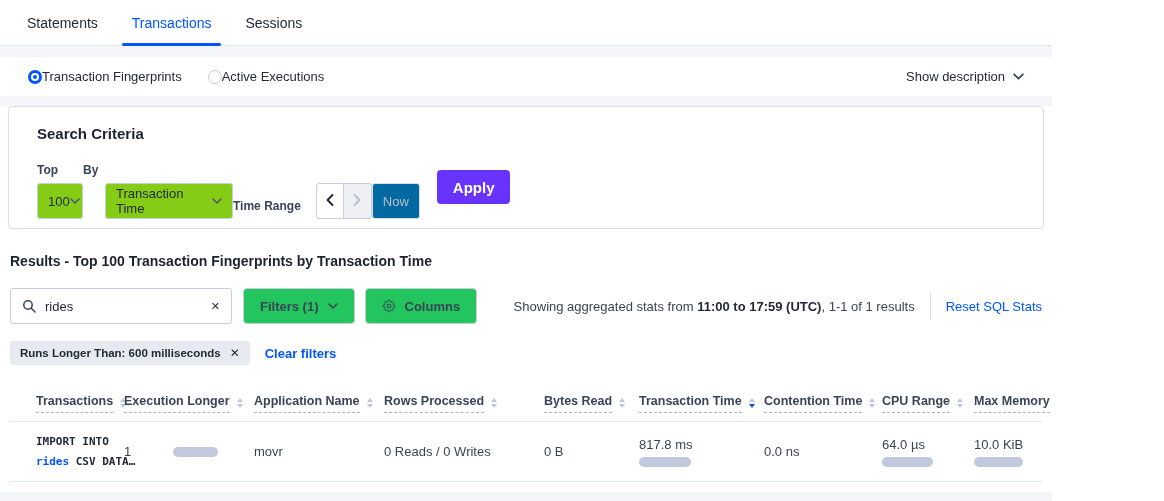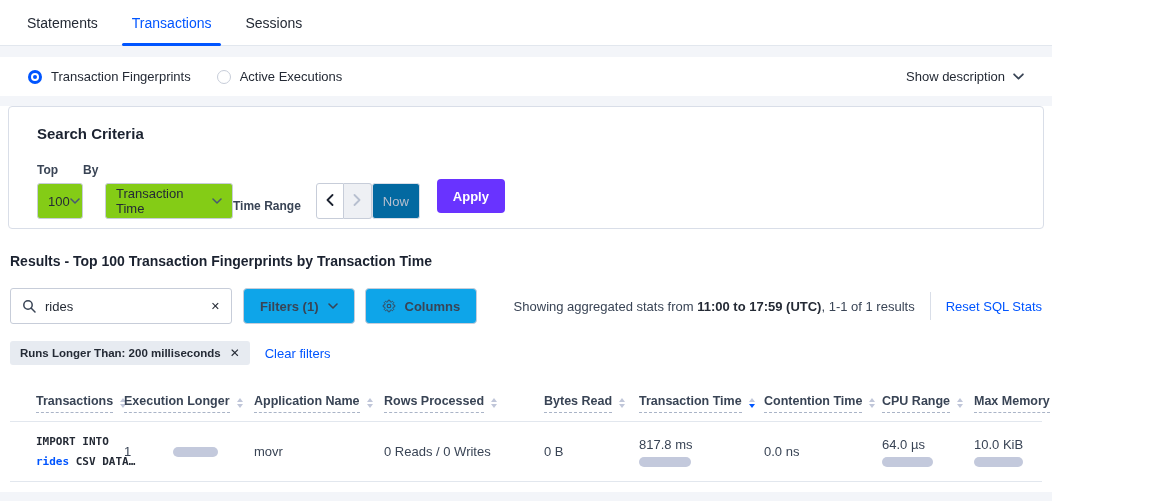--- a/index.html
+++ b/index.html
@@ -12,21 +12,21 @@
   .tab { padding:0 17px; display:flex; align-items:center; font-size:14px; color:#242a35; position:relative; cursor:pointer; }
   .tab.active { color:#0055ff; }
   .tab.active::after { content:""; position:absolute; left:7px; right:7px; bottom:-1px; height:3px; background:#0055ff; border-radius:2px; }
 
   .strip { height:11px; background:#f3f5f9; }
   .strip2 { height:10px; background:#f3f5f9; }
   .bottom-strip { position:absolute; left:0; right:0; bottom:0; height:9px; background:#f3f5f9; }
 
   
   .toggle-row { height:39px; background:#fff; display:flex; align-items:center; padding:0 28px; }
-  .radio-opt { display:flex; align-items:center; gap:9px; font-size:13px; color:#242a35; margin-right:26px; cursor:pointer; }
+  .radio-opt { display:flex; align-items:center; font-size:13px; color:#242a35; margin-right:26px; cursor:pointer; }
   .radio { width:14px; height:14px; border-radius:50%; position:relative; flex:0 0 auto; }
   .radio.on { background:#0055ff; }
   .radio.on::before { content:""; position:absolute; inset:3px; background:#fff; border-radius:50%; }
   .radio.on::after { content:""; position:absolute; inset:5px; background:#0055ff; border-radius:50%; }
   .radio.off { width:14px; height:14px; border:1px solid #c7cdd9; background:#fff; }
   .show-desc { margin-left:auto; display:flex; align-items:center; gap:8px; font-size:13px; color:#242a35; cursor:pointer; }
   .chev { color:#394455; display:inline-flex; }
 
   
   .criteria-card { margin:0 8px; height:123px; border:1px solid #d9dee8; border-radius:4px; background:#fff; padding:18px 28px; }
@@ -38,37 +38,37 @@
   .select .chev { margin-left:auto; color:#475872; }
   .sel-top { width:46px; }
   .sel-by { width:128px; margin-left:22px; }
   .sel-tr { width:227px; margin-left:15px; }
   .badge-6h { background:#e7ebf1; color:#475872; font-weight:bold; font-size:12px; padding:3px 7px; border-radius:3px; margin-right:10px; }
   .nav-group { display:flex; margin-left:15px; }
   .nav-btn { width:28px; height:36px; border:1px solid #c7cdd9; background:#fff; display:flex; align-items:center; justify-content:center; cursor:pointer; }
   .nav-prev { border-radius:3px 0 0 3px; color:#1b2230; }
   .nav-next { border-radius:0 3px 3px 0; border-left:none; background:#eef0f4; color:#b7bfcf; }
   .now-btn { height:36px; width:48px; border:1px solid #d9dee8; border-radius:3px; background:#0369a1; color:#b7bfcf; font-size:13px; font-family:inherit; cursor:default; }
-  .apply-btn { margin-left:17px; height:34px; padding:0 16px; border:none; border-radius:4px; background:#6933ff; color:#fff; font-size:13px; font-weight:bold; font-family:inherit; margin-bottom:6px; cursor:pointer; }
+  .apply-btn { margin-left:17px; height:34px; padding:0 16px; border:none; border-radius:4px; background:#6933ff; color:#fff; font-size:15px; font-weight:bold; font-family:inherit; margin-bottom:15px; cursor:pointer; }
 
   
   .results { padding:0 10px; }
   .r-heading { margin-top:24px; font-size:14px; font-weight:bold; color:#1b2230; }
   .controls-row { margin-top:19px; display:flex; align-items:center; }
   .searchbox { width:222px; height:36px; border:1px solid #c7cdd9; border-radius:3px; background:#fff; display:flex; align-items:center; padding:0 11px; gap:9px; }
   .searchbox input { border:none; outline:none; flex:1; min-width:0; font-size:13px; color:#242a35; font-family:inherit; background:transparent; }
   .clear-x { font-size:11px; color:#242a35; cursor:pointer; line-height:1; }
-  .btn { height:36px; border:1px solid #c7cdd9; border-radius:4px; background:#0ea5e9; font-weight:bold; font-size:13px; color:#394455; display:flex; align-items:center; gap:9px; padding:0 16px; font-family:inherit; cursor:pointer; }
+  .btn { height:36px; border:1px solid #c7cdd9; border-radius:4px; background:#22c55e; font-weight:bold; font-size:13px; color:#394455; display:flex; align-items:center; gap:9px; padding:0 16px; font-family:inherit; cursor:pointer; }
   .btn-filters { margin-left:11px; }
   .btn-columns { margin-left:10px; }
   .stats { margin-left:auto; font-size:13px; color:#394455; white-space:nowrap; }
   .stats b { color:#242a35; }
   .vdiv { width:1px; height:28px; background:#d9dee8; margin:0 15px; }
   .link { color:#0055ff; font-size:13px; text-decoration:none; cursor:pointer; white-space:nowrap; }
-  .link.bold { font-weight:normal; }
+  .link.bold { font-weight:bold; }
 
   .pill-row { margin-top:17px; display:flex; align-items:center; gap:15px; }
   .pill { background:#e7ebf1; border-radius:3px; height:24px; display:flex; align-items:center; padding:0 10px; font-size:11.5px; font-weight:bold; color:#242a35; gap:9px; }
   .pill .clear-x { font-size:12px; }
 
   
   table { margin-top:16px; width:100%; border-collapse:collapse; table-layout:fixed; }
   th { text-align:left; padding:10px 8px 8px 0; border-bottom:1px solid #e2e7ee; vertical-align:bottom; cursor:pointer; }
   th.first, td.first { padding-left:26px; }
   .th-inner { display:inline-flex; align-items:flex-end; gap:7px; }
@@ -204,21 +204,21 @@
       </button>
       <div class="stats">
         <span>Showing aggregated stats from </span><b>11:00 to 17:59 (UTC)</b><span>, 1-1 of 1 results</span>
       </div>
       <div class="vdiv"></div>
       <a class="link">Reset SQL Stats</a>
     </div>
 
     <div class="pill-row">
       <div class="pill">
-        <span>Runs Longer Than: 200 milliseconds</span>
+        <span>Runs Longer Than: 600 milliseconds</span>
         <span class="clear-x">✕</span>
       </div>
       <a class="link bold">Clear filters</a>
     </div>
 
     <table>
       <colgroup>
         <col style="width:114px">
           <col style="width:130px">
           <col style="width:130px">

